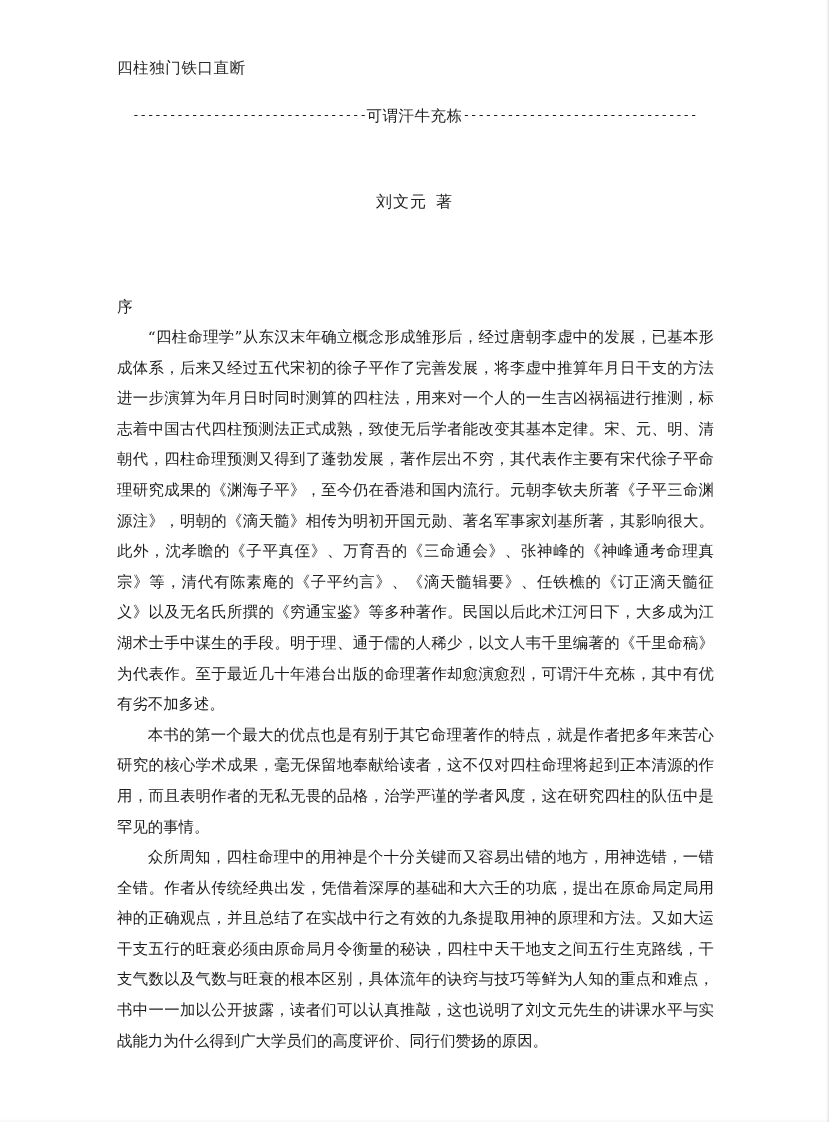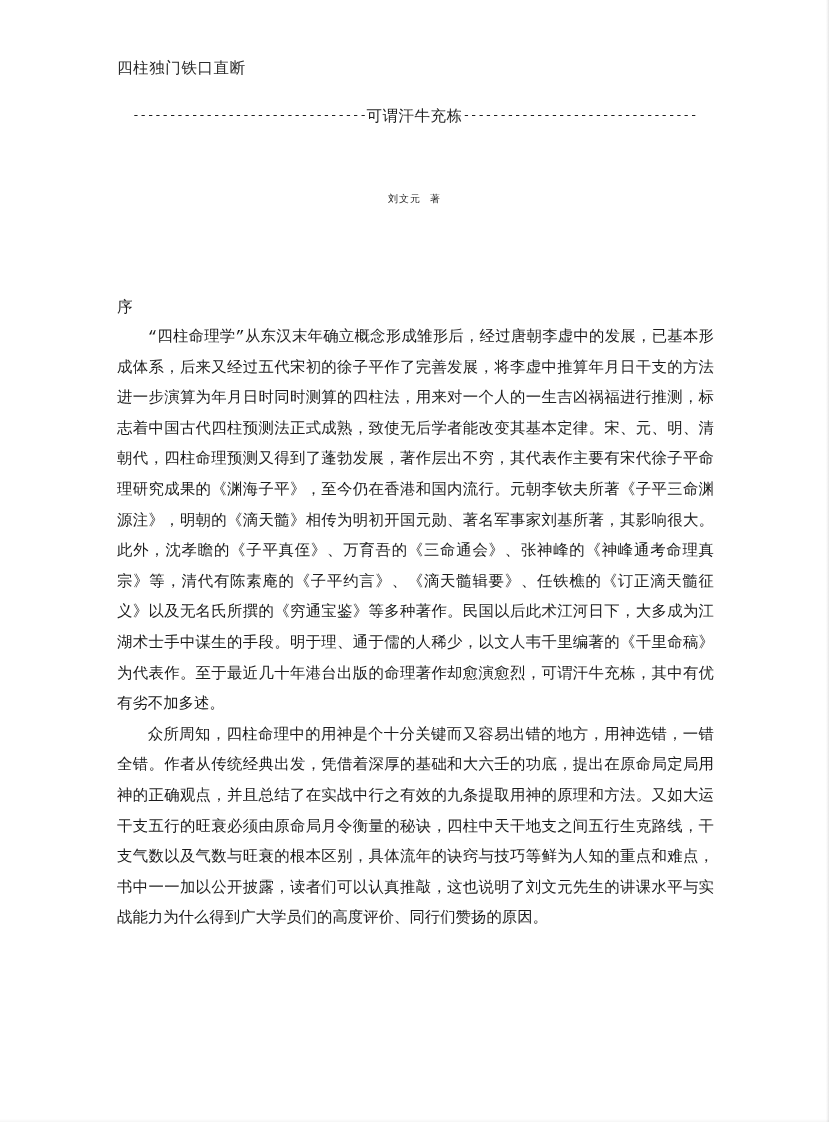--- a/index.html
+++ b/index.html
@@ -77,21 +77,21 @@
     font-size: 15.5px;
     letter-spacing: 0.5px;
   }
 
   .byline {
     position: absolute;
     left: 117px;
     top: 192px;
     width: 595px;
     text-align: center;
-    font-size: 10px;
+    font-size: 16px;
     letter-spacing: 1px;
     color: #1f1f1f;
   }
   .byline .sp { display: inline-block; width: 9px; }
 
   .preface-heading {
     position: absolute;
     left: 117px;
     top: 297px;
     font-size: 15.5px;
@@ -108,21 +108,20 @@
     text-align: justify;
     text-justify: inter-character;
     color: #1c1c1c;
     letter-spacing: 0px;
   }
   .body-text p {
     margin: 0;
     text-indent: 2em;
     text-align: justify;
     text-justify: inter-character;
-    font-family: Liberation Mono, monospace;
   }
 </style>
 </head>
 <body style="background: rgb(255, 255, 255); color: rgb(28, 28, 28);">
 
 <div class="page">
 
   <div class="running-head">四柱独门铁口直断</div>
 
   <div class="title-rule">
@@ -130,19 +129,20 @@
   </div>
 
   <div class="byline">
     <span>刘文元</span><span class="sp"></span><span>著</span>
   </div>
 
   <div class="preface-heading">序</div>
 
   <div class="body-text" id="body-text">
       <p>“四柱命理学”从东汉末年确立概念形成雏形后，经过唐朝李虚中的发展，已基本形成体系，后来又经过五代宋初的徐子平作了完善发展，将李虚中推算年月日干支的方法进一步演算为年月日时同时测算的四柱法，用来对一个人的一生吉凶祸福进行推测，标志着中国古代四柱预测法正式成熟，致使无后学者能改变其基本定律。宋、元、明、清朝代，四柱命理预测又得到了蓬勃发展，著作层出不穷，其代表作主要有宋代徐子平命理研究成果的《渊海子平》，至今仍在香港和国内流行。元朝李钦夫所著《子平三命渊源注》，明朝的《滴天髓》相传为明初开国元勋、著名军事家刘基所著，其影响很大。此外，沈孝瞻的《子平真侄》、万育吾的《三命通会》、张神峰的《神峰通考命理真宗》等，清代有陈素庵的《子平约言》、《滴天髓辑要》、任铁樵的《订正滴天髓征义》以及无名氏所撰的《穷通宝鉴》等多种著作。民国以后此术江河日下，大多成为江湖术士手中谋生的手段。明于理、通于儒的人稀少，以文人韦千里编著的《千里命稿》为代表作。至于最近几十年港台出版的命理著作却愈演愈烈，可谓汗牛充栋，其中有优有劣不加多述。</p>
+      <p>本书的第一个最大的优点也是有别于其它命理著作的特点，就是作者把多年来苦心研究的核心学术成果，毫无保留地奉献给读者，这不仅对四柱命理将起到正本清源的作用，而且表明作者的无私无畏的品格，治学严谨的学者风度，这在研究四柱的队伍中是罕见的事情。</p>
       <p>众所周知，四柱命理中的用神是个十分关键而又容易出错的地方，用神选错，一错全错。作者从传统经典出发，凭借着深厚的基础和大六壬的功底，提出在原命局定局用神的正确观点，并且总结了在实战中行之有效的九条提取用神的原理和方法。又如大运干支五行的旺衰必须由原命局月令衡量的秘诀，四柱中天干地支之间五行生克路线，干支气数以及气数与旺衰的根本区别，具体流年的诀窍与技巧等鲜为人知的重点和难点，书中一一加以公开披露，读者们可以认真推敲，这也说明了刘文元先生的讲课水平与实战能力为什么得到广大学员们的高度评价、同行们赞扬的原因。</p>
     </div>
 
 </div>
 
 <div class="page-edge-right"></div>
 <div class="page-edge-bottom"></div>
 
 </body></html>

